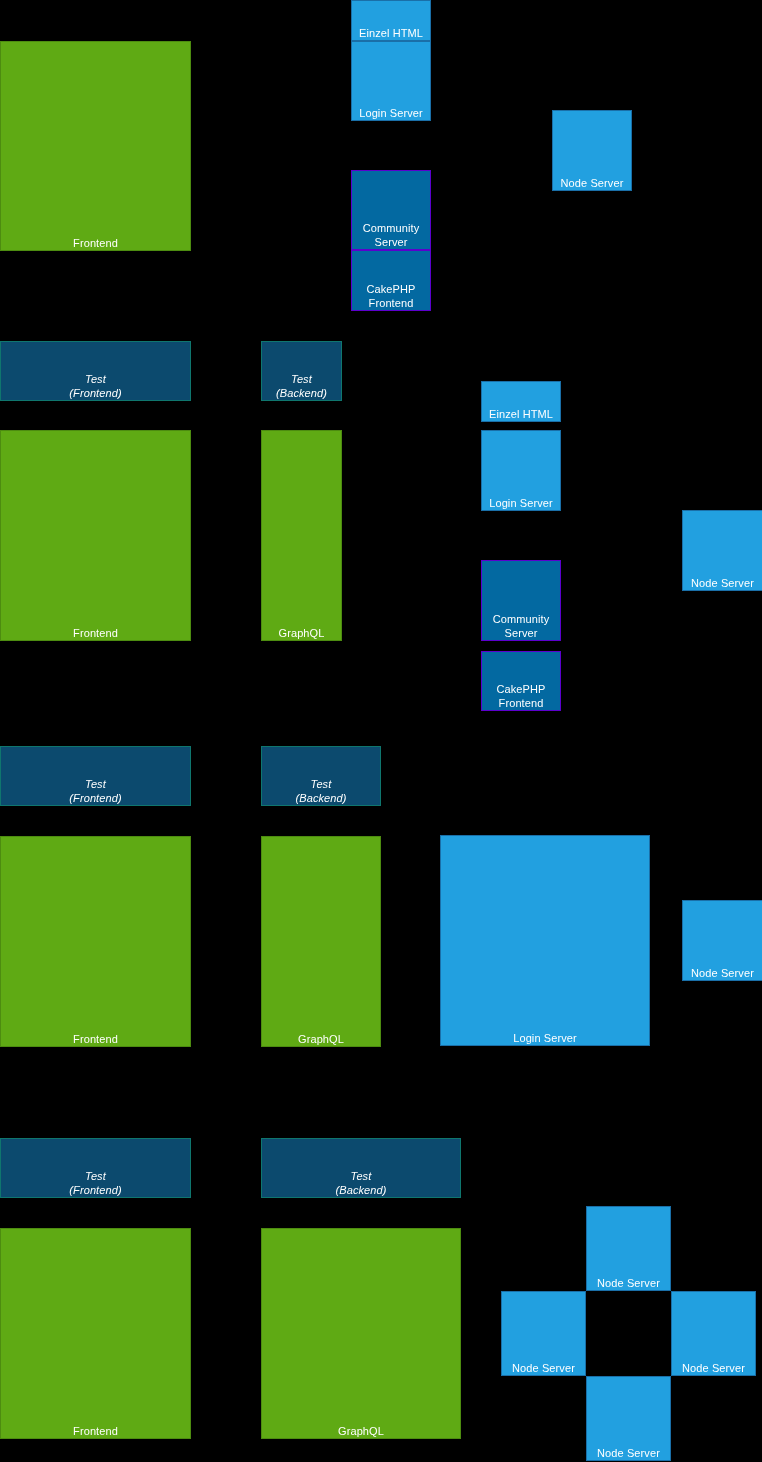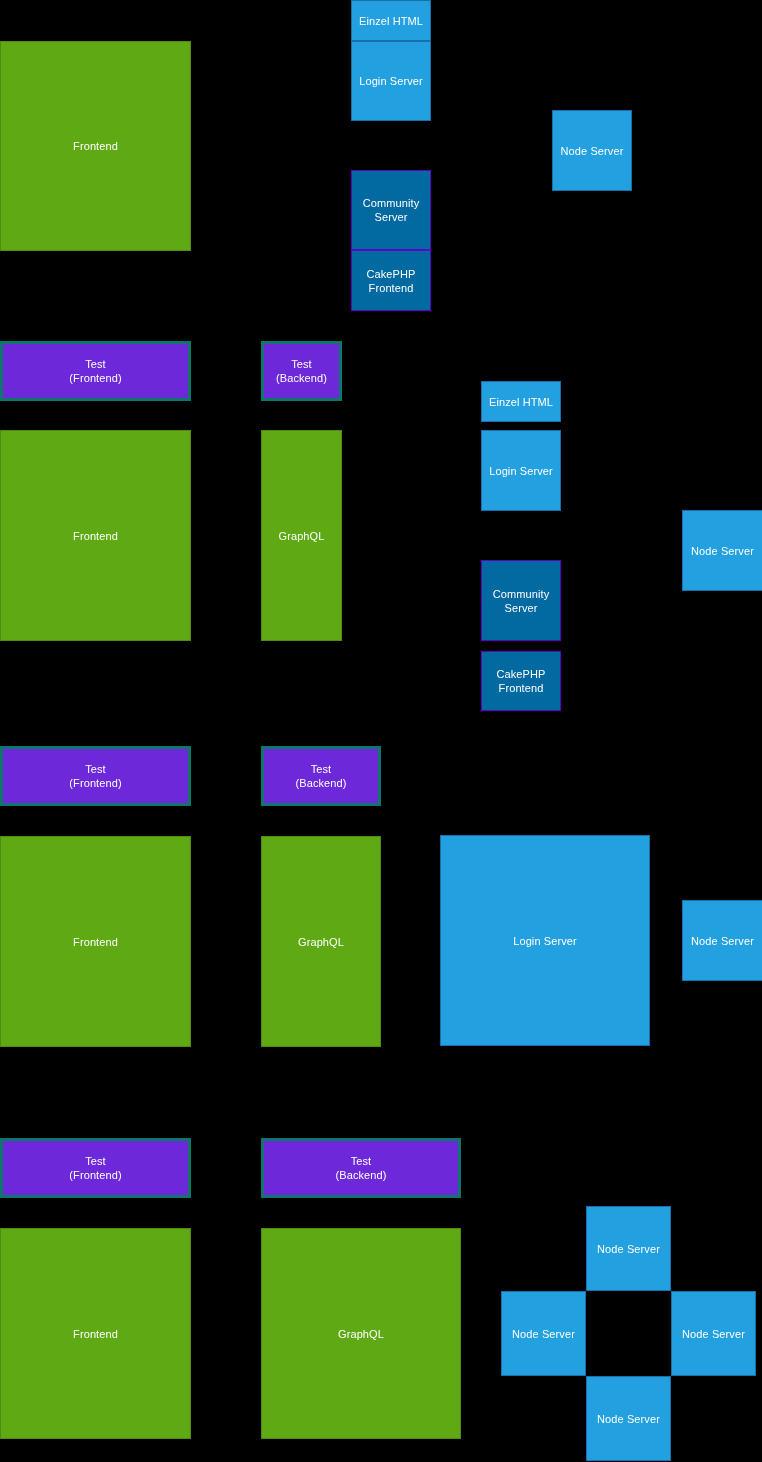--- a/index.html
+++ b/index.html
@@ -19,37 +19,38 @@
     left: 0;
     top: 0;
     width: 762px;
     height: 1462px;
     background: #000000;
   }
   .node {
     position: absolute;
     box-sizing: border-box;
     display: flex;
-    align-items: center;
+    align-items: flex-end;
     justify-content: center;
     text-align: center;
     color: #ffffff;
     font-size: 11px;
     line-height: 14px;
     letter-spacing: 0.1px;
     white-space: pre-line;
     overflow: hidden;
   }
   .green {
     background: #5faa14;
     border: 1px solid #4d8c10;
   }
   .yellow {
-    background: #6d28d9;
-    border: 3px solid #0f766e;
+    background: #0c4a6e;
+    border: 1px solid #0f766e;
+    font-style: italic;
   }
   .blue {
     background: #22a0e0;
     border: 1px solid #1a6fa8;
   }
   .purple {
     background: #0369a1;
     border: 1px solid #5c00cc;
   }
   .node .label {

